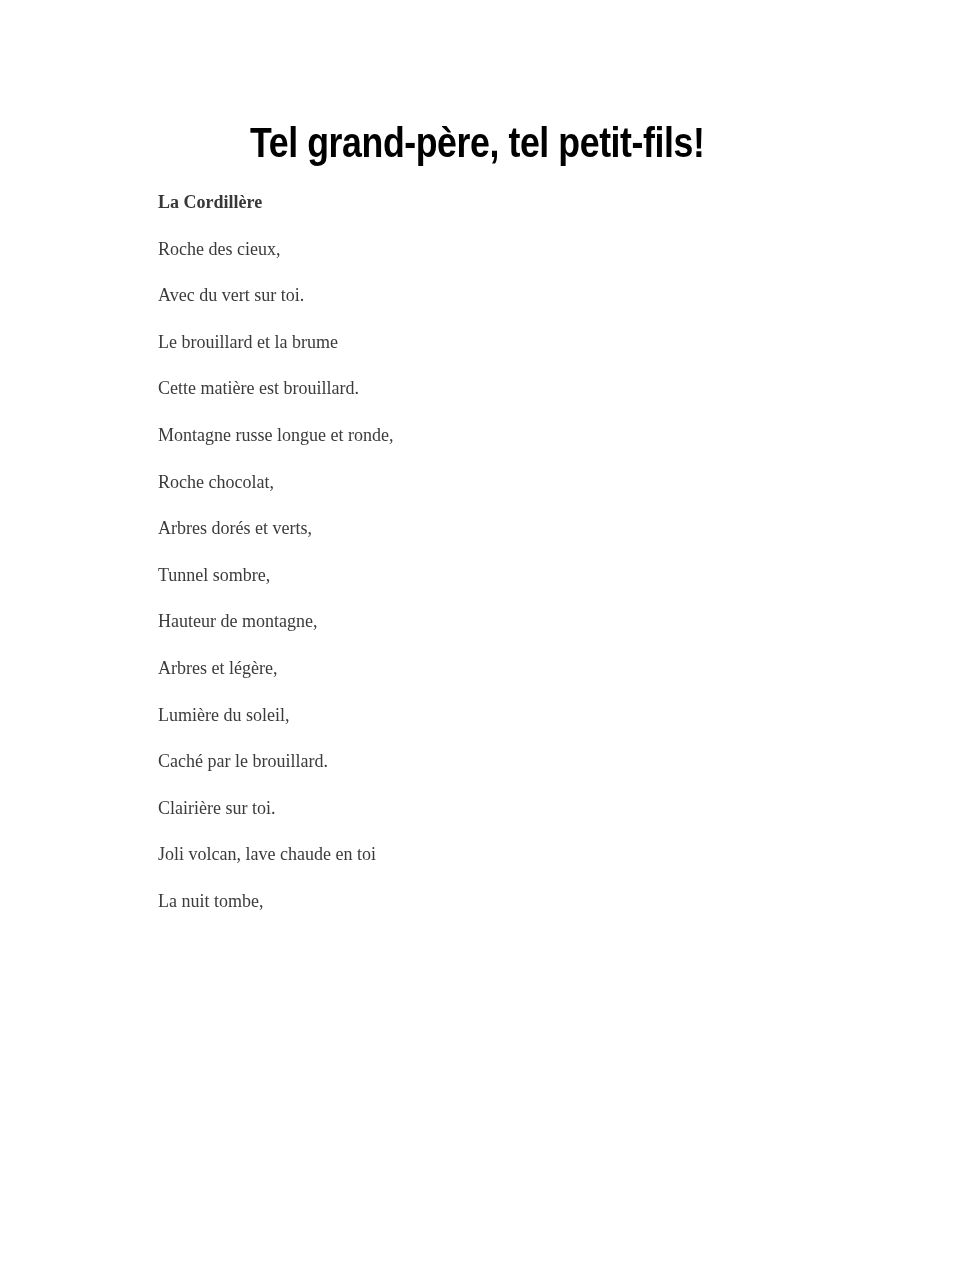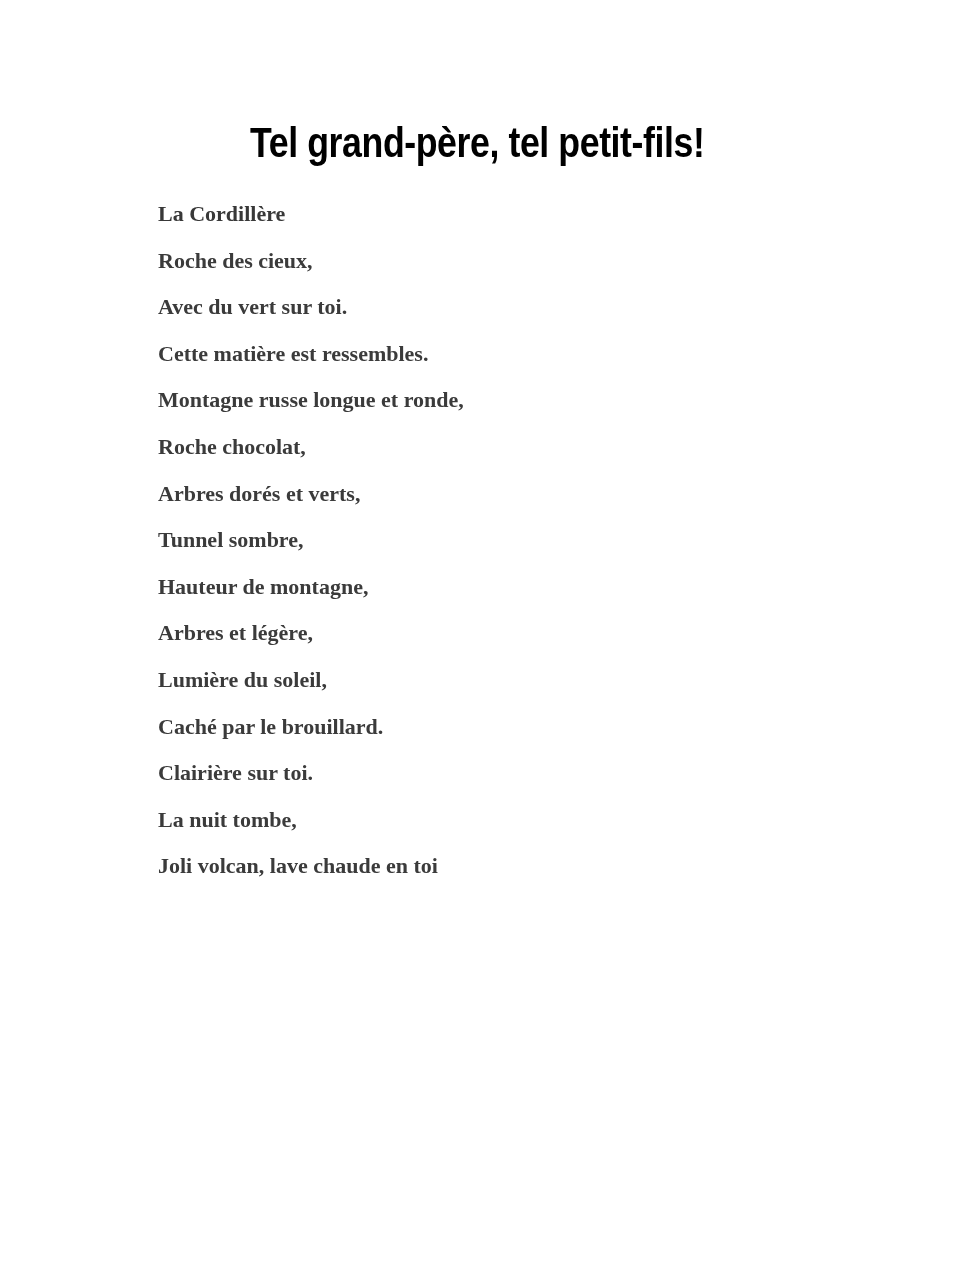--- a/index.html
+++ b/index.html
@@ -30,30 +30,29 @@
   .title-inner {
     display: inline-block;
     transform: scaleX(0.85);
     transform-origin: 50% 50%;
     letter-spacing: -0.5px;
     white-space: nowrap;
   }
   .poem {
     position: absolute;
     left: 158px;
-    top: 191px;
+    top: 179px;
     font-family: "Liberation Serif", serif;
-    font-size: 22px;
+    font-size: 18px;
     color: #3b3b3b;
   }
   .poem p {
     margin: 0;
     line-height: 46.6px;
     white-space: nowrap;
-    font-weight: bold;
   }
   .poem .poem-heading {
     font-weight: 700;
     color: #383838;
   }
   .footer {
     position: absolute;
     top: 1220px;
     left: 0;
     width: 954px;
@@ -70,29 +69,30 @@
 <div class="page">
 
   <h1 class="title">
     <span class="title-inner">Tel grand-père, tel petit-fils!</span>
   </h1>
 
   <div class="poem">
     <p class="poem-heading">La Cordillère</p>
     <p class="poem-line">Roche des cieux,</p>
     <p class="poem-line">Avec du vert sur toi.</p>
-    <p class="poem-line">Cette matière est ressembles.</p>
+    <p class="poem-line">Le brouillard et la brume</p>
+    <p class="poem-line">Cette matière est brouillard.</p>
     <p class="poem-line">Montagne russe longue et ronde,</p>
     <p class="poem-line">Roche chocolat,</p>
     <p class="poem-line">Arbres dorés et verts,</p>
     <p class="poem-line">Tunnel sombre,</p>
     <p class="poem-line">Hauteur de montagne,</p>
     <p class="poem-line">Arbres et légère,</p>
     <p class="poem-line">Lumière du soleil,</p>
     <p class="poem-line">Caché par le brouillard.</p>
     <p class="poem-line">Clairière sur toi.</p>
+    <p class="poem-line">Joli volcan, lave chaude en toi</p>
     <p class="poem-line">La nuit tombe,</p>
-    <p class="poem-line">Joli volcan, lave chaude en toi</p>
   </div>
 
   <div class="footer">6</div>
 
 </div>
 
 </body></html>

